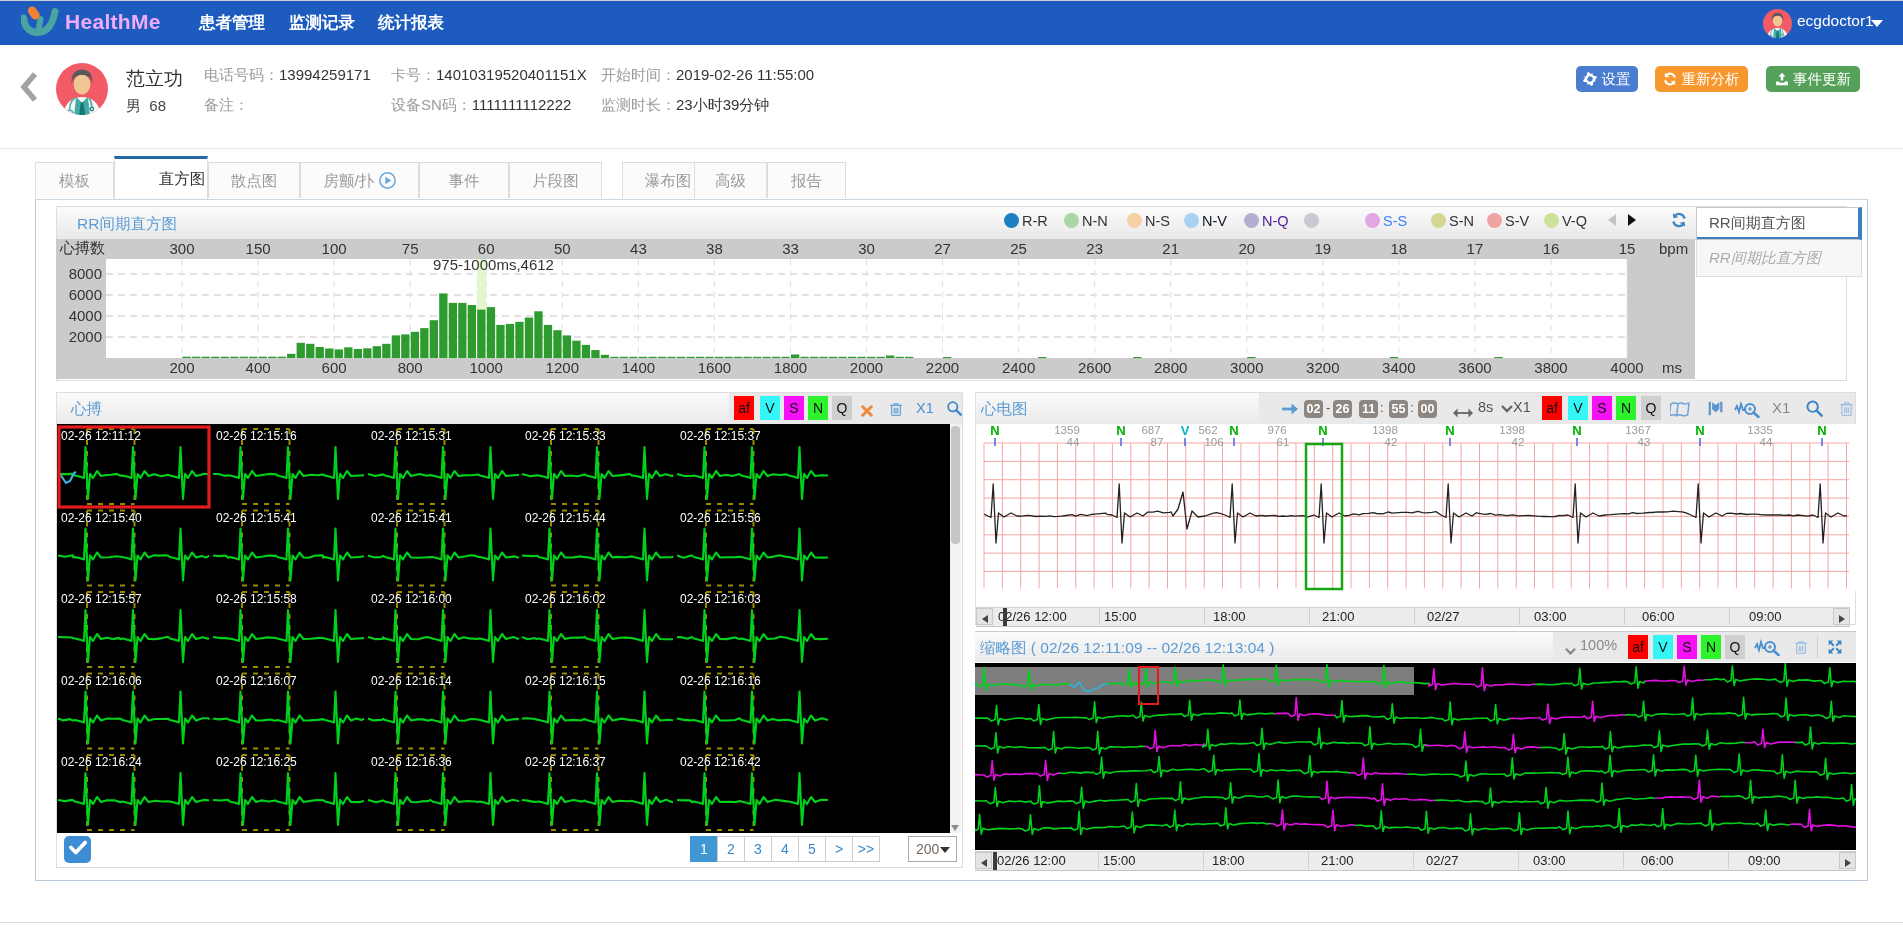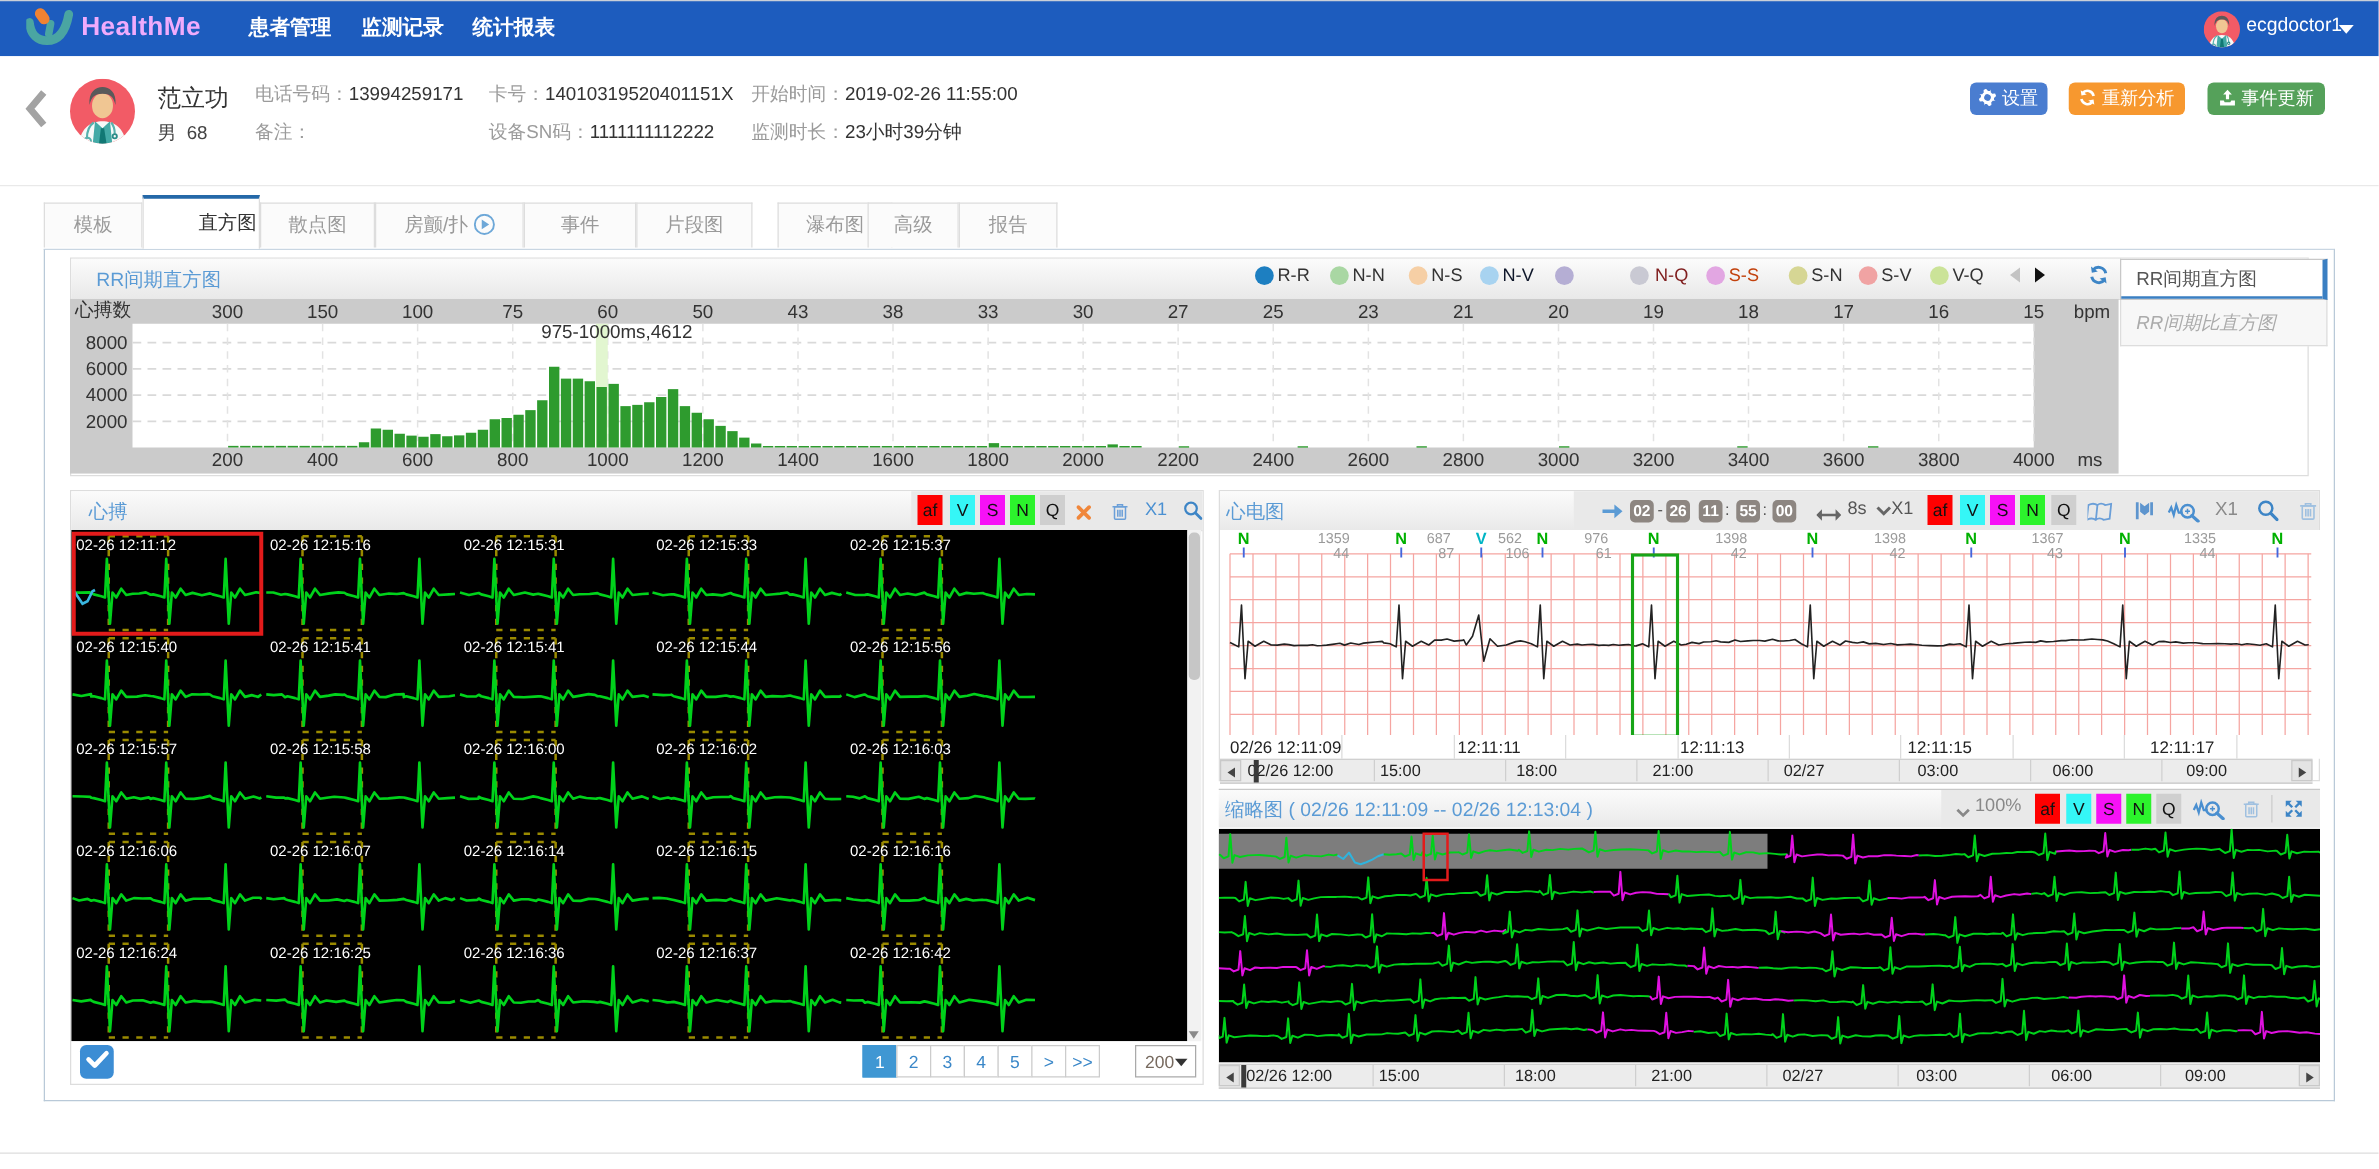--- a/index.html
+++ b/index.html
@@ -125,25 +125,25 @@
   </div>
 <div class="abs" style="left:1004px;top:213px;width:15px;height:15px;border-radius:50%;background:#1d7fc1;"></div>
 <div class="abs" style="left:1022px;top:213px;font-size:14.5px;color:#333;">R-R</div>
 <div class="abs" style="left:1064px;top:213px;width:15px;height:15px;border-radius:50%;background:#a9d7a3;"></div>
 <div class="abs" style="left:1082px;top:213px;font-size:14.5px;color:#333;">N-N</div>
 <div class="abs" style="left:1127px;top:213px;width:15px;height:15px;border-radius:50%;background:#f6cfa5;"></div>
 <div class="abs" style="left:1145px;top:213px;font-size:14.5px;color:#333;">N-S</div>
 <div class="abs" style="left:1184px;top:213px;width:15px;height:15px;border-radius:50%;background:#a8d3f0;"></div>
 <div class="abs" style="left:1202px;top:213px;font-size:14.5px;color:#0f172a;">N-V</div>
 <div class="abs" style="left:1244px;top:213px;width:15px;height:15px;border-radius:50%;background:#b5aed4;"></div>
-<div class="abs" style="left:1324px;top:213px;font-size:14.5px;color:#7f1d1d;">N-Q</div>
+<div class="abs" style="left:1262px;top:213px;font-size:14.5px;color:#4c1d95;">N-Q</div>
 <div class="abs" style="left:1304px;top:213px;width:15px;height:15px;border-radius:50%;background:#c9c9d3;"></div>
 <div class="abs" style="left:1322px;top:213px;font-size:14.5px;color:#333;margin-top:38px;">S-Q</div>
 <div class="abs" style="left:1365px;top:213px;width:15px;height:15px;border-radius:50%;background:#e2a6e2;"></div>
-<div class="abs" style="left:1383px;top:213px;font-size:14.5px;color:#c2410c;">S-S</div>
+<div class="abs" style="left:1383px;top:213px;font-size:14.5px;color:#3b82f6;">S-S</div>
 <div class="abs" style="left:1431px;top:213px;width:15px;height:15px;border-radius:50%;background:#d6d694;"></div>
 <div class="abs" style="left:1449px;top:213px;font-size:14.5px;color:#333;">S-N</div>
 <div class="abs" style="left:1487px;top:213px;width:15px;height:15px;border-radius:50%;background:#f0a3a3;"></div>
 <div class="abs" style="left:1505px;top:213px;font-size:14.5px;color:#333;">S-V</div>
 <div class="abs" style="left:1544px;top:213px;width:15px;height:15px;border-radius:50%;background:#cbe398;"></div>
 <div class="abs" style="left:1562px;top:213px;font-size:14.5px;color:#333;">V-Q</div>
 <div class="abs" style="left:1608px;top:214px;width:0;height:0;border-top:6.5px solid transparent;border-bottom:6.5px solid transparent;border-right:8px solid #c3c3c3;"></div>
 <div class="abs" style="left:1628px;top:214px;width:0;height:0;border-top:6.5px solid transparent;border-bottom:6.5px solid transparent;border-left:8px solid #111;"></div>
 <div class="abs" style="left:1671px;top:212px;"><svg width="16" height="16" viewBox="0 0 20 20">
       <g fill="none" stroke="#3d85c6" stroke-width="3">
@@ -669,36 +669,20 @@
         <text x="415" y="22" font-size="11.5" fill="#9a9a9a" text-anchor="middle">42</text>
         <text x="536" y="10" font-size="11.5" fill="#9a9a9a" text-anchor="middle">1398</text>
         <text x="542" y="22" font-size="11.5" fill="#9a9a9a" text-anchor="middle">42</text>
         <text x="662" y="10" font-size="11.5" fill="#9a9a9a" text-anchor="middle">1367</text>
         <text x="668" y="22" font-size="11.5" fill="#9a9a9a" text-anchor="middle">43</text>
         <text x="784" y="10" font-size="11.5" fill="#9a9a9a" text-anchor="middle">1335</text>
         <text x="790" y="22" font-size="11.5" fill="#9a9a9a" text-anchor="middle">44</text>
         <path d="M8 90 L 10 91 15 93.5 17.2 60 20 119 22.5 89 28 93 35 89 41 92 45.9 92.1 51.4 91.3 55 91.7 59.3 92.5 64.8 92.2 70 92.3 74 91.8 77.9 92.6 81.6 92.4 85.3 92.1 89.9 91.5 95.9 90.6 99.6 92.1 104.6 90.4 111.1 91.6 114.9 90.5 118.8 90.1 124.2 89.6 129.8 89.1 131 90.3 136 91 141 93.5 143.2 60 146 119 148.5 89 154 93 161 89 167 92 171.7 88.1 177 88.1 181.6 87.2 187.3 88.9 193.8 88.3 195 87.8 197 92 202 85 207 68 211 105 216 87 222 93 229 92 236.6 89.3 240.4 88.7 244 89.4 249 91 254 93.5 256.2 60 259 119 261.5 89 267 93 274 89 280 92 285.9 91.3 289.5 92 294.3 91.6 298.5 91.5 303.1 92.3 306.9 92 311 92.3 314.6 91.6 319.1 92.2 322.8 91.9 326.9 91.6 331.8 92.8 333 92.7 338 91 343 93.5 345.2 60 348 119 350.5 89 356 93 363 89 369 92 373 91.4 377.6 89.9 383.3 90.9 386.9 89.6 392.7 89.4 396.9 88.6 400.5 89.5 407 89.9 412 88 416.4 89.2 422.4 88.7 426.6 88.4 431.6 88.4 435.9 88.9 442 87.4 446.4 88.7 450.7 88.8 455.8 88.4 460 87.6 465 91 470 93.5 472.2 60 475 119 477.5 89 483 93 490 89 496 92 500.4 88.8 505.9 89.9 509.8 90.4 514.6 89.5 519.4 91.1 524.5 90.7 530.8 91.6 536.6 90.8 541.9 91.9 547.7 91.6 552.3 91.3 558 91.8 561.5 92.2 567.7 92.5 573.9 92.7 579 92.5 583.7 91.3 587 91.6 592 91 597 93.5 599.2 60 602 119 604.5 89 610 93 617 89 623 92 629.3 91 634.4 90.7 638.3 90.3 643.9 89.8 648.1 89.6 652.6 89.9 656.5 88.7 661 89.5 666.8 89.2 673.1 88.5 676.6 88.5 681.5 87.8 687 88 691.2 87.9 697.5 87.2 702.1 87.6 706.2 87.9 710 88.8 715 91 720 93.5 722.2 60 725 119 727.5 89 733 93 740 89 746 92 751 89.3 755 89.1 760.3 90 764.6 89.5 770.6 90.5 774.8 90.2 780.6 90.2 786.1 90.9 792.5 91 798.1 90.9 803.8 91 808.8 91.3 813.2 91 817.4 91.8 821.6 91 827.5 91.6 832 92.2 837 91 842 93.5 844.2 60 847 119 849.5 89 855 93 862 89 868 92 871 91.8" fill="none" stroke="#222" stroke-width="1.3" stroke-linejoin="round"></path>
         <rect x="330" y="20" width="36" height="145" fill="none" stroke="#17a517" stroke-width="2.5"></rect>
       </svg></div>
-    <div class="abs" style="left:0;top:195px;width:881px;height:19px;background:#fff;">
-      <div class="abs ssep" style="left:97.4px;height:19px;background:#dcdcdc;"></div>
-      <div class="abs ssep" style="left:186.8px;height:19px;background:#dcdcdc;"></div>
-      <div class="abs ssep" style="left:276.2px;height:19px;background:#dcdcdc;"></div>
-      <div class="abs ssep" style="left:365.6px;height:19px;background:#dcdcdc;"></div>
-      <div class="abs ssep" style="left:455px;height:19px;background:#dcdcdc;"></div>
-      <div class="abs ssep" style="left:544.4px;height:19px;background:#dcdcdc;"></div>
-      <div class="abs ssep" style="left:633.8px;height:19px;background:#dcdcdc;"></div>
-      <div class="abs ssep" style="left:723.2px;height:19px;background:#dcdcdc;"></div>
-      <div class="abs ssep" style="left:812.6px;height:19px;background:#dcdcdc;"></div>
-      <div class="abs stime" style="left:8px;top:2px;font-size:13.5px;">02/26 12:11:09</div>
-      <div class="abs stime" style="left:190px;top:2px;font-size:13.5px;">12:11:11</div>
-      <div class="abs stime" style="left:368px;top:2px;font-size:13.5px;">12:11:13</div>
-      <div class="abs stime" style="left:550px;top:2px;font-size:13.5px;">12:11:15</div>
-      <div class="abs stime" style="left:744px;top:2px;font-size:13.5px;">12:11:17</div>
-    </div>
     <div class="abs scrollband" style="left:0;top:214px;width:874px;height:18px;">
       <div class="abs sbtn" style="left:0;top:0;"><span class="tri-l"></span></div>
       <div class="abs sbtn" style="left:857px;top:0;"><span class="tri-r"></span></div>
       <div class="abs ssep" style="left:123px;height:17px;"></div>
       <div class="abs ssep" style="left:228px;height:17px;"></div>
       <div class="abs ssep" style="left:333px;height:17px;"></div>
       <div class="abs ssep" style="left:438px;height:17px;"></div>
       <div class="abs ssep" style="left:543px;height:17px;"></div>
       <div class="abs ssep" style="left:648px;height:17px;"></div>
       <div class="abs ssep" style="left:753px;height:17px;"></div>

